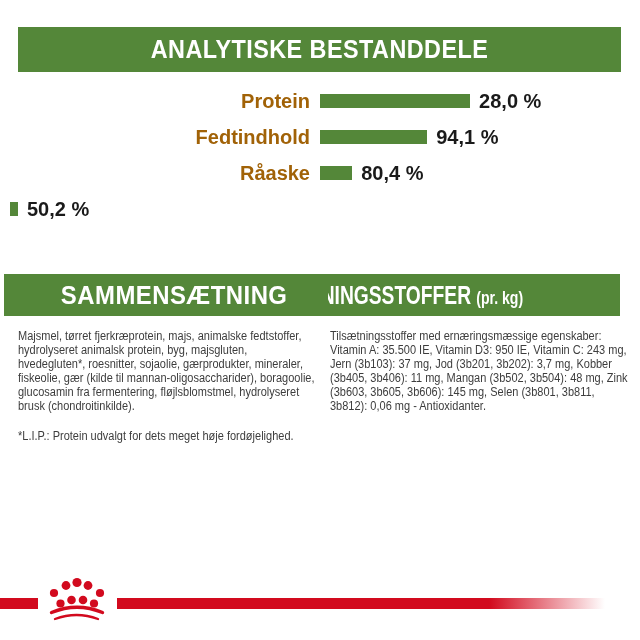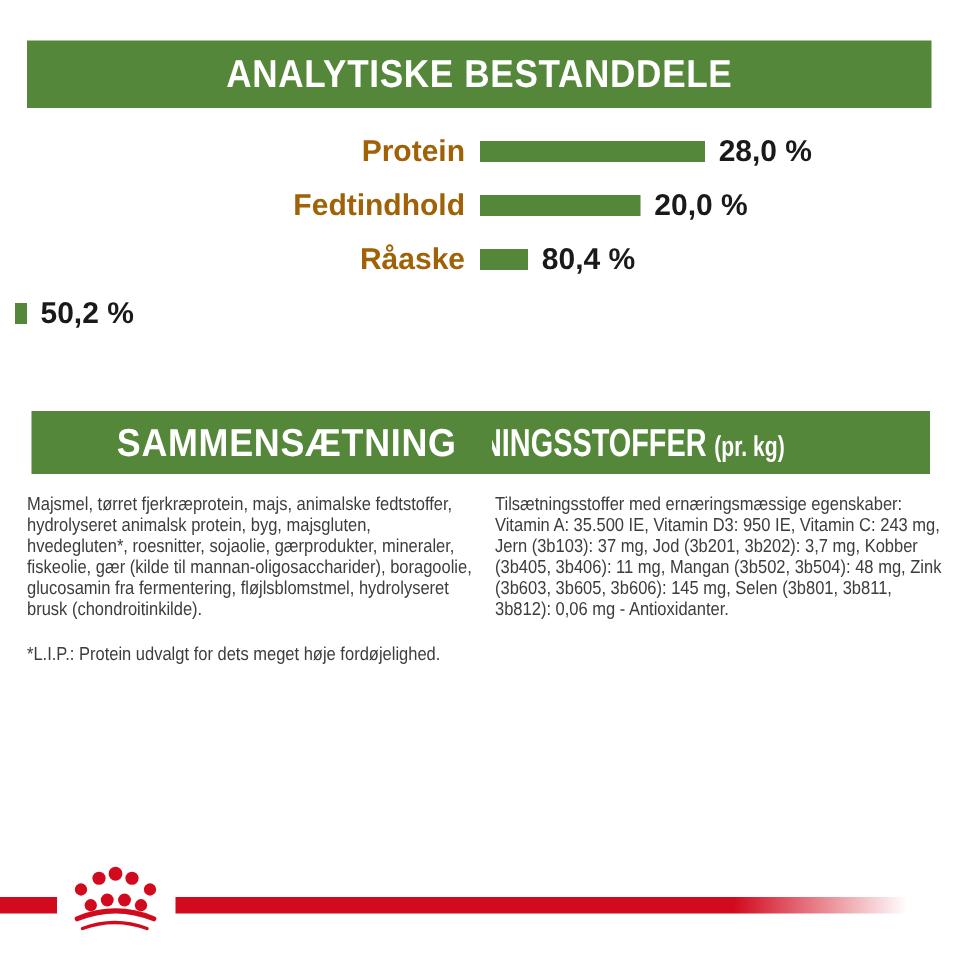--- a/index.html
+++ b/index.html
@@ -62,21 +62,21 @@
   
   .section-header {
     position: absolute;
     top: 274px;
     height: 42px;
     background: #548739;
     display: flex;
     align-items: center;
     overflow: hidden;
   }
-  .section-header.left { left: 21px; width: 340px; justify-content: center; }
+  .section-header.left { left: 4px; width: 340px; justify-content: center; }
   .section-header.right { left: 328px; width: 292px; justify-content: flex-end; }
   .section-header .hdr-text {
     color: #ffffff;
     font-weight: bold;
     font-size: 26px;
     white-space: nowrap;
   }
   .section-header.left .hdr-text { transform: scaleX(0.92); letter-spacing: 0.5px; }
   .section-header.right .hdr-inner {
     display: inline-flex;
@@ -145,21 +145,21 @@
 
   <div class="chart" id="chart">
       <div class="chart-row">
         <span class="chart-label">Protein</span>
         <span class="chart-bar" style="width: 150.1px; background: rgb(84, 135, 57);"></span>
         <span class="chart-value">28,0 %</span>
       </div>
       <div class="chart-row">
         <span class="chart-label">Fedtindhold</span>
         <span class="chart-bar" style="width: 107.2px; background: rgb(84, 135, 57);"></span>
-        <span class="chart-value">20,0 %</span>
+        <span class="chart-value">94,1 %</span>
       </div>
       <div class="chart-row">
         <span class="chart-label">Råaske</span>
         <span class="chart-bar" style="width: 32.2px; background: rgb(84, 135, 57);"></span>
         <span class="chart-value">80,4 %</span>
       </div>
       <div class="chart-row">
         <span class="chart-bar" style="width: 8px; background: rgb(84, 135, 57);"></span>
         <span class="chart-value">50,2 %</span>
       </div>

